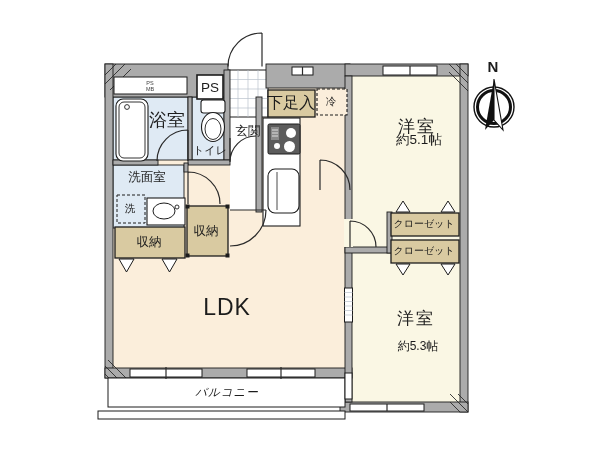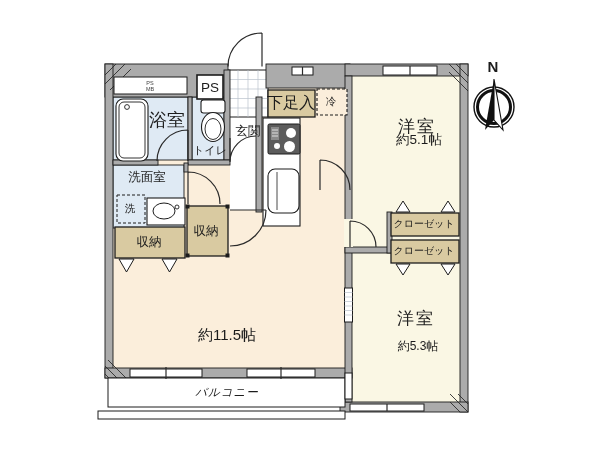--- a/index.html
+++ b/index.html
@@ -168,21 +168,21 @@
   <div class="lbl" style="left:210px;top:87px;font-size:13.5px;">PS</div>
   <div class="lbl" style="left:248px;top:103px;font-size:12.5px;margin-top:28px;">玄関</div>
   <div class="lbl" style="left:291px;top:103px;font-size:16px;">下足入</div>
   <div class="lbl" style="left:331px;top:102px;font-size:10.5px;">冷</div>
   <div class="lbl" style="left:167px;top:120px;font-size:18px;">浴室</div>
   <div class="lbl" style="left:210px;top:150px;font-size:11px;">トイレ</div>
   <div class="lbl" style="left:147px;top:177px;font-size:12.5px;">洗面室</div>
   <div class="lbl" style="left:130px;top:209px;font-size:10.5px;">洗</div>
   <div class="lbl" style="left:149px;top:242px;font-size:12.5px;">収納</div>
   <div class="lbl" style="left:206px;top:231px;font-size:12.5px;">収納</div>
-  <div class="lbl" style="left:227px;top:335px;font-size:15px;">約11.5帖</div>
+  <div class="lbl" style="left:227px;top:307px;font-size:23px;letter-spacing:1px;">LDK</div>
   <div class="lbl" style="left:417px;top:126px;font-size:17px;letter-spacing:2px;">洋室</div>
   <div class="lbl" style="left:419px;top:140px;font-size:13.5px;">約5.1帖</div>
   <div class="lbl" style="left:424px;top:224px;font-size:10px;">クローゼット</div>
   <div class="lbl" style="left:424px;top:251px;font-size:10px;">クローゼット</div>
   <div class="lbl" style="left:416px;top:318px;font-size:17px;letter-spacing:2px;">洋室</div>
   <div class="lbl" style="left:418px;top:346px;font-size:12px;">約5.3帖</div>
   <div class="lbl" style="left:227px;top:392px;font-size:11.5px;letter-spacing:1px;font-style:italic;">バルコニー</div>
   <div class="lbl" style="left:493px;top:66px;font-size:15px;font-weight:bold;">N</div>
 </div>
 

